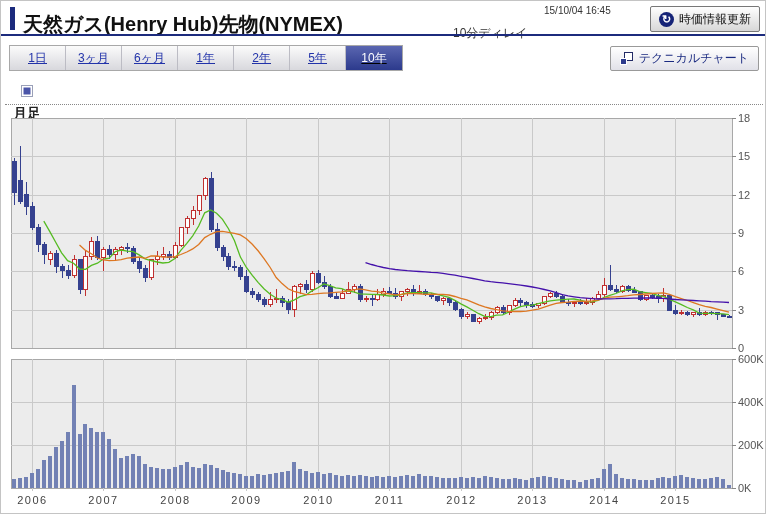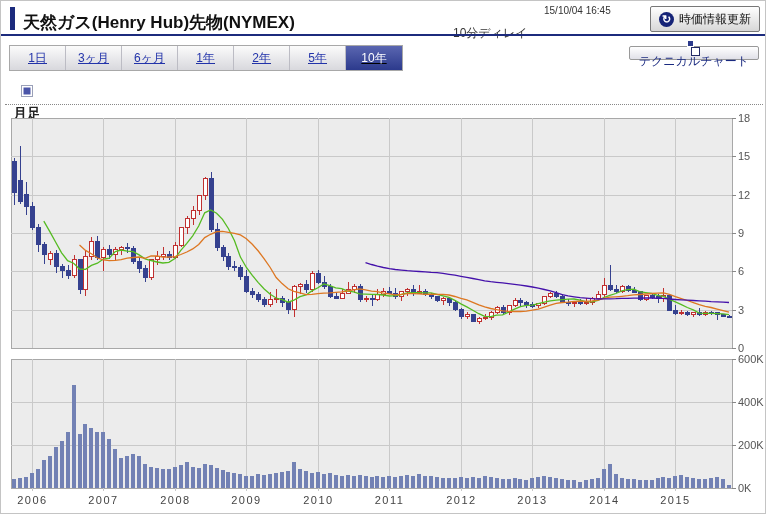--- a/index.html
+++ b/index.html
@@ -1,40 +1,40 @@
 <!DOCTYPE html>
 <html><head>
 <meta charset="utf-8">
 <style>
   * { box-sizing: border-box; }
   body { margin:0; background:#fff; font-family:"Liberation Sans", sans-serif; }
   .page { position:relative; width:766px; height:514px; border:1px solid #c4c4c4; background:#fff; overflow:hidden; }
 
   
   .accent-bar { position:absolute; left:9px; top:6px; width:5px; height:23px; background:#1c2b7d; }
-  .page-title { position:absolute; left:22px; top:10px; font-size:17px; font-weight:bold; color:#111; margin:0; }
+  .page-title { position:absolute; left:22px; top:10px; font-size:20px; font-weight:bold; color:#111; margin:0; }
   .delay-label { position:absolute; left:452px; top:24px; font-size:12px; color:#333; }
   .timestamp  { position:absolute; left:543px; top:4px; font-size:10px; color:#333; }
   .refresh-btn { position:absolute; right:5px; top:5px; height:26px; display:flex; align-items:center; gap:5px;
     padding:0 8px; background:linear-gradient(#fefefe,#d7d7d7); border:1px solid #777; border-radius:2px;
     font-size:12px; color:#111; font-family:inherit; cursor:pointer; }
   .refresh-icon { display:inline-block; width:15px; height:15px; border-radius:50%; background:#152377;
     color:#fff; font-size:11px; line-height:15px; text-align:center; font-weight:bold; }
   .navy-line { position:absolute; top:33px; left:0; width:766px; height:2px; background:#1c2b7d; }
 
   
   .tabs { position:absolute; left:8px; top:44px; height:26px; display:flex; border:1px solid #a8a8a8;
     background:linear-gradient(#fbfbfb,#d8d8dd);text-decoration:underline; }
   .tab { display:block; width:56px; text-align:center; line-height:24px; font-size:12px; color:#2233aa;
     text-decoration:underline; border-right:1px solid #bcbcc4; cursor:pointer; }
   .tab:last-child { border-right:none; }
   .tab.selected { background:linear-gradient(#5a66b0,#2c3a8c); color:#fff; text-decoration:none; }
-  .tech-btn { position:absolute; right:6px; top:45px; height:14px; display:flex; align-items:center; gap:6px;
+  .tech-btn { position:absolute; right:6px; top:45px; height:25px; display:flex; align-items:center; gap:6px;
     padding:0 9px; background:linear-gradient(#ffffff,#e1e1e8); border:1px solid #999; border-radius:2px;
-    font-size:12px; color:#1a2a80; font-family:inherit; cursor:pointer;flex-direction:column; }
+    font-size:12px; color:#1a2a80; font-family:inherit; cursor:pointer; }
   .tech-icon { position:relative; display:inline-block; width:13px; height:13px; }
   .tech-icon .outline { position:absolute; right:0; top:0; width:9px; height:9px; border:1px solid #222a66; background:#fff; }
   .tech-icon .fillsq  { position:absolute; left:0; bottom:0; width:7px; height:7px; background:#2c3a8c; border:1px solid #fff; }
 
   
   .section { position:absolute; left:12px; top:84px; display:flex; align-items:center; gap:8px;flex-direction:column; }
   .sq-icon { width:12px; height:12px; background:#4a55a8; border:1px solid #9aa0b8; box-shadow:inset 0 0 0 1.5px #fff; }
   .section-text { font-size:14px; font-weight:bold; color:#222; }
   .dotted-sep { position:absolute; top:103px; left:4px; width:758px; border-top:1px dotted #888; }
 

